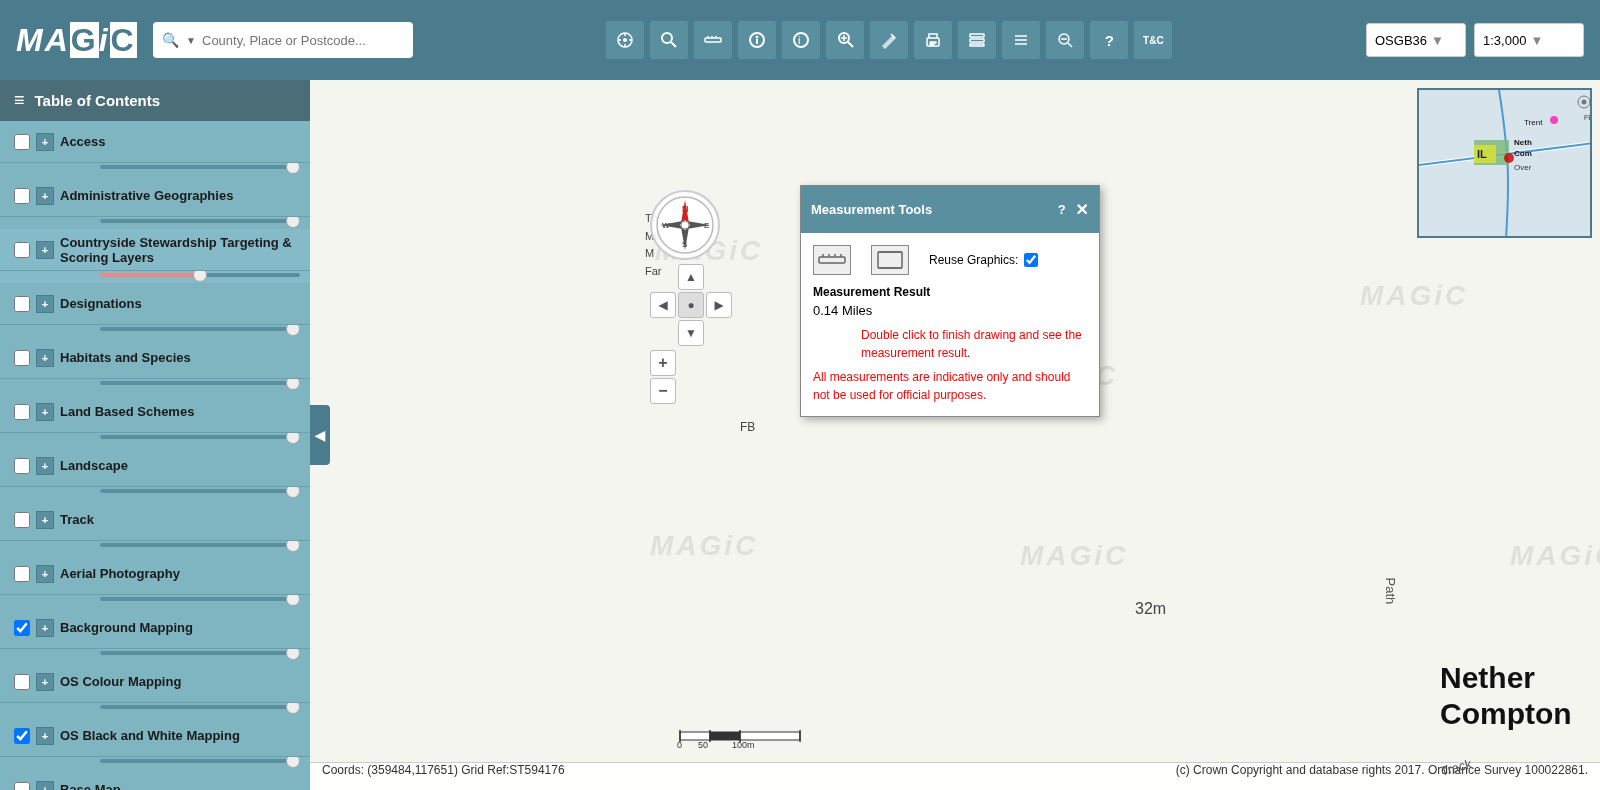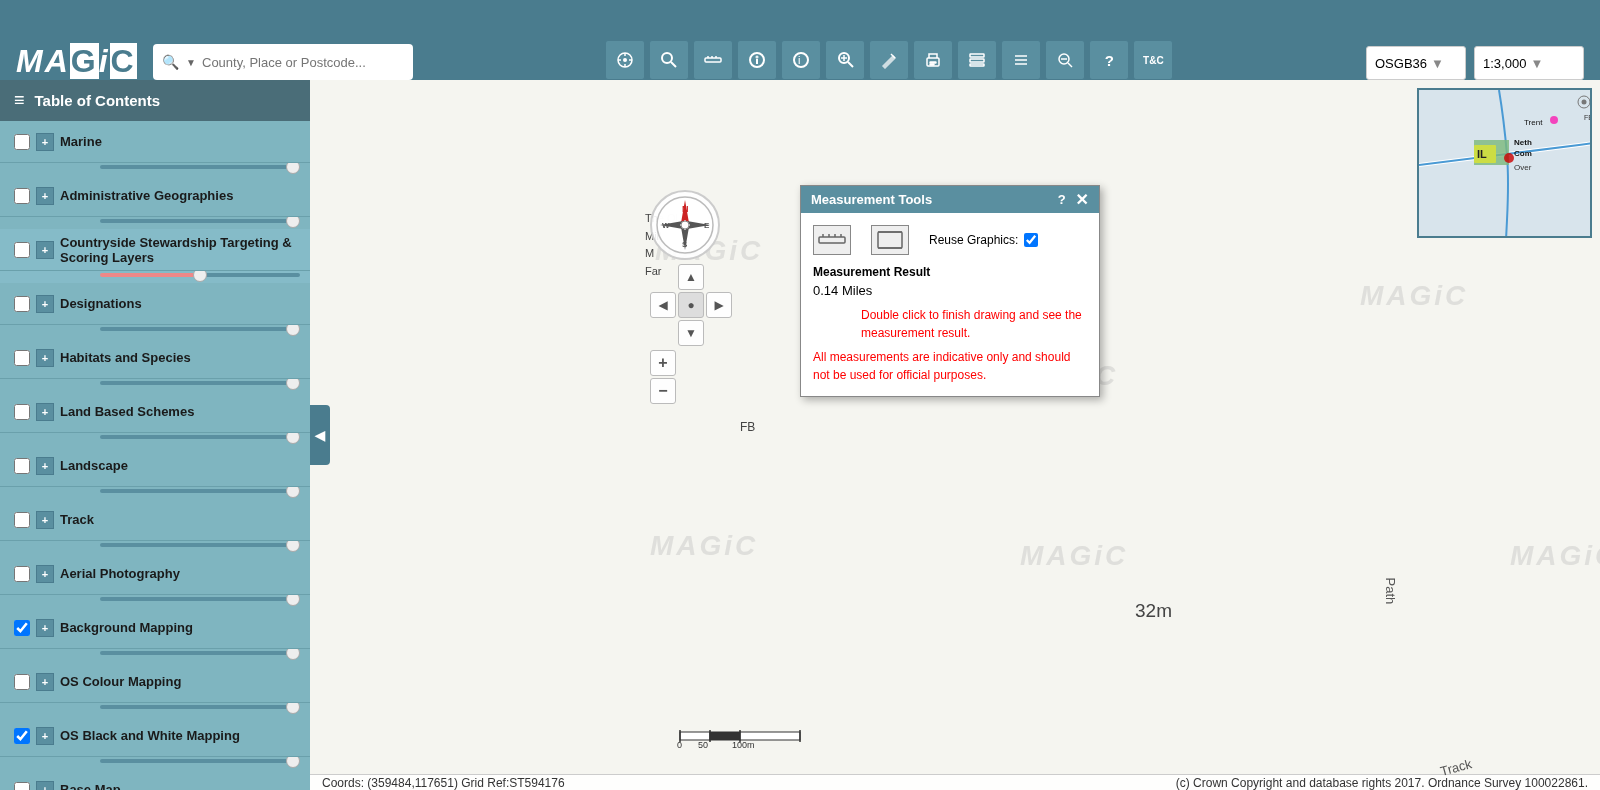--- a/index.html
+++ b/index.html
@@ -3,21 +3,21 @@
   <meta charset="utf-8">
   <style>
     * { box-sizing: border-box; margin: 0; padding: 0; }
     body { font-family: Arial, sans-serif; width: 1600px; height: 790px; overflow: hidden; background: #fff; }
 
     
     #header {
       height: 80px;
       background: #4a7c8e;
       display: flex;
-      align-items: flex-end;
+      align-items: center;
       padding: 0 16px;
       gap: 16px;
     }
     #logo {
       font-size: 32px;
       font-weight: bold;
       color: #fff;
       letter-spacing: 2px;
       font-style: italic;
     }
@@ -290,21 +290,21 @@
       top: 105px;
       z-index: 200;
       width: 300px;
       background: #fff;
       border: 1px solid #888;
       box-shadow: 3px 3px 8px rgba(0,0,0,0.3);
     }
     #measurement-dialog-header {
       background: #5a8fa0;
       color: #fff;
-      padding: 4px 10px;
+      padding: 14px 10px;
       font-size: 13px;
       font-weight: bold;
       display: flex;
       align-items: center;
       justify-content: space-between;
     }
     .dialog-header-controls { display: flex; gap: 10px; align-items: center; cursor: pointer; }
     #measurement-dialog-body { padding: 12px; }
     .measure-icons-row { display: flex; gap: 20px; align-items: center; margin-bottom: 10px; }
     .measure-icon-btn {
@@ -342,24 +342,24 @@
       position: relative;
       background: linear-gradient(135deg, #d0d8e0 0%, #c8d0d8 100%);
     }
 
     
     #coord-bar {
       position: absolute;
       bottom: 0;
       left: 0;
       right: 0;
-      height: 16px;
+      height: 28px;
       background: rgba(255,255,255,0.85);
       display: flex;
-      align-items: center;
+      align-items: flex-start;
       padding: 0 12px;
       font-size: 12px;
       color: #333;
       justify-content: space-between;
       border-top: 1px solid #ccc;
     }
 
     
     #scale-bar {
       position: absolute;
@@ -495,21 +495,21 @@
 
   <div id="sidebar">
     <div id="toc-header">
       <span style="font-size:18px;">≡</span>
       <span>Table of Contents</span>
     </div>
 
     <div class="layer-item">
       <input type="checkbox" class="layer-checkbox" style="">
       <div class="layer-expand">+</div>
-      <span class="layer-label">Marine</span>
+      <span class="layer-label">Access</span>
     </div>
     <div class="slider-row">
       <input type="range" class="layer-slider" min="0" max="100" value="100" style="">
     </div>
 
     <div class="layer-item">
       <input type="checkbox" class="layer-checkbox" style="">
       <div class="layer-expand">+</div>
       <span class="layer-label">Administrative Geographies</span>
     </div>
@@ -687,24 +687,25 @@
 
     </svg>
 
     <div class="magic-watermark" style="left:345px;top:155px;font-size:28px;">MA<span style="color:rgba(160,160,160,0.25);">G</span>i<span style="color:rgba(160,160,160,0.25);">C</span></div>
     <div class="magic-watermark" style="left:700px;top:280px;font-size:28px;">MA<span style="color:rgba(160,160,160,0.25);">G</span>i<span style="color:rgba(160,160,160,0.25);">C</span></div>
     <div class="magic-watermark" style="left:1050px;top:200px;font-size:28px;">MA<span style="color:rgba(160,160,160,0.25);">G</span>i<span style="color:rgba(160,160,160,0.25);">C</span></div>
     <div class="magic-watermark" style="left:340px;top:450px;font-size:28px;">MA<span style="color:rgba(160,160,160,0.25);">G</span>i<span style="color:rgba(160,160,160,0.25);">C</span></div>
     <div class="magic-watermark" style="left:710px;top:460px;font-size:28px;">MA<span style="color:rgba(160,160,160,0.25);">G</span>i<span style="color:rgba(160,160,160,0.25);">C</span></div>
     <div class="magic-watermark" style="left:1200px;top:460px;font-size:28px;">MA<span style="color:rgba(160,160,160,0.25);">G</span>i<span style="color:rgba(160,160,160,0.25);">C</span></div>
 
+    <div style="position:absolute;left:1130px;top:580px;font-size:30px;font-weight:bold;color:#111;z-index:25;line-height:1.2;">Nether<br>Compton</div>
 
     <div style="position:absolute;left:1235px;top:100px;font-size:12px;color:#444;z-index:25;">FB</div>
     <div style="position:absolute;left:430px;top:340px;font-size:12px;color:#444;z-index:25;">FB</div>
-    <div style="position:absolute;left:825px;top:520px;font-size:19px;color:#444;z-index:25;">32m</div>
+    <div style="position:absolute;left:825px;top:520px;font-size:16px;color:#444;z-index:25;">32m</div>
     <div style="position:absolute;left:1080px;top:490px;font-size:13px;color:#555;z-index:25;transform:rotate(90deg);transform-origin:left center;white-space:nowrap;">Path</div>
     <div style="position:absolute;left:1130px;top:680px;font-size:13px;color:#555;z-index:25;transform:rotate(-15deg);white-space:nowrap;">Track</div>
 
     <div style="position:absolute;left:335px;top:130px;font-size:11px;color:#444;z-index:25;line-height:1.6;">The Ol<br>Mill<br>M<br>Far</div>
 
     <div id="nav-controls">
 
       <div class="compass-rose" style="margin-left:0;">
         <svg width="60" height="60" viewBox="0 0 60 60">
           <circle cx="30" cy="30" r="28" fill="rgba(255,255,255,0.85)" stroke="#bbb" stroke-width="1.5"></circle>

